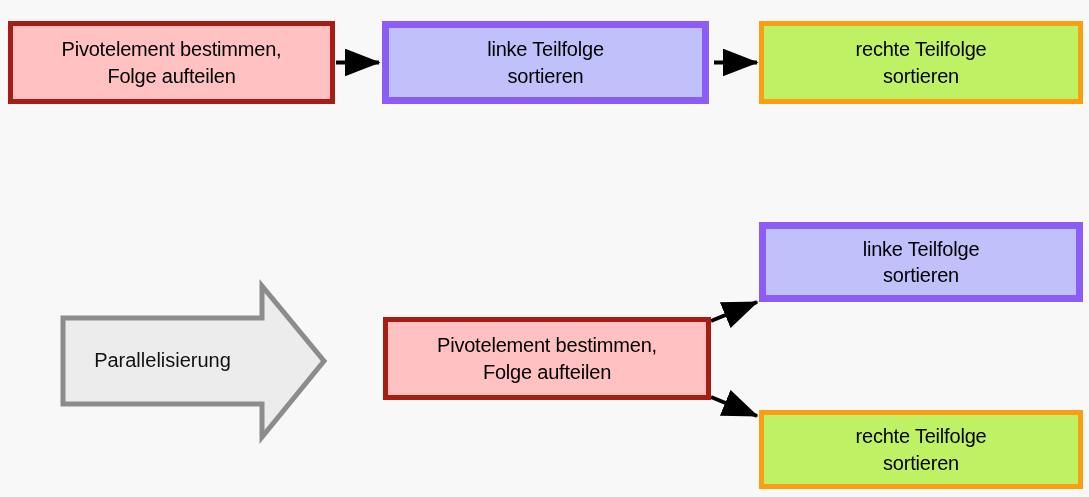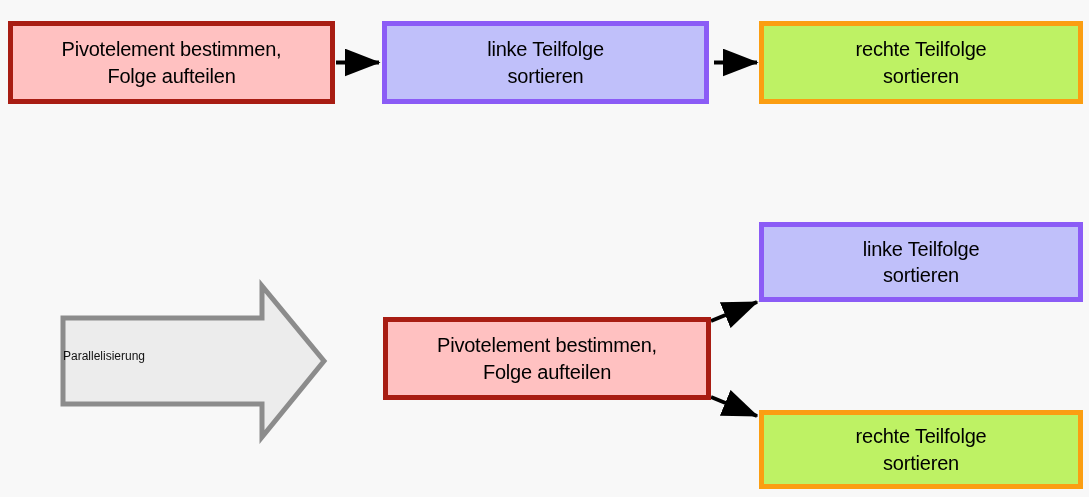--- a/index.html
+++ b/index.html
@@ -27,40 +27,40 @@
     color: #000000;
     letter-spacing: -0.2px;
     white-space: pre-line;
   }
   .node-pink {
     background: #ffc1c1;
     border: 5px solid #a81d13;
   }
   .node-blue {
     background: #c0c0fa;
-    border: 5px solid #8b5cf6;
+    border: 7px solid #8b5cf6;
   }
   .node-yellow {
     background: #bef264;
     border: 5px solid #fb9e12;
   }
   .flow-svg {
     position: absolute;
     left: 0;
     top: 0;
     width: 1089px;
     height: 497px;
     pointer-events: none;
     overflow: visible;
   }
   .big-arrow-label {
     position: absolute;
-    font-size: 12px;
+    font-size: 20px;
     color: #111111;
-    text-align: left;
+    text-align: center;
     white-space: nowrap;
   }
 </style>
 </head>
 <body>
 
 <div id="canvas">
 
   <svg class="flow-svg" viewBox="0 0 1089 497" xmlns="http://www.w3.org/2000/svg">
     <defs>

